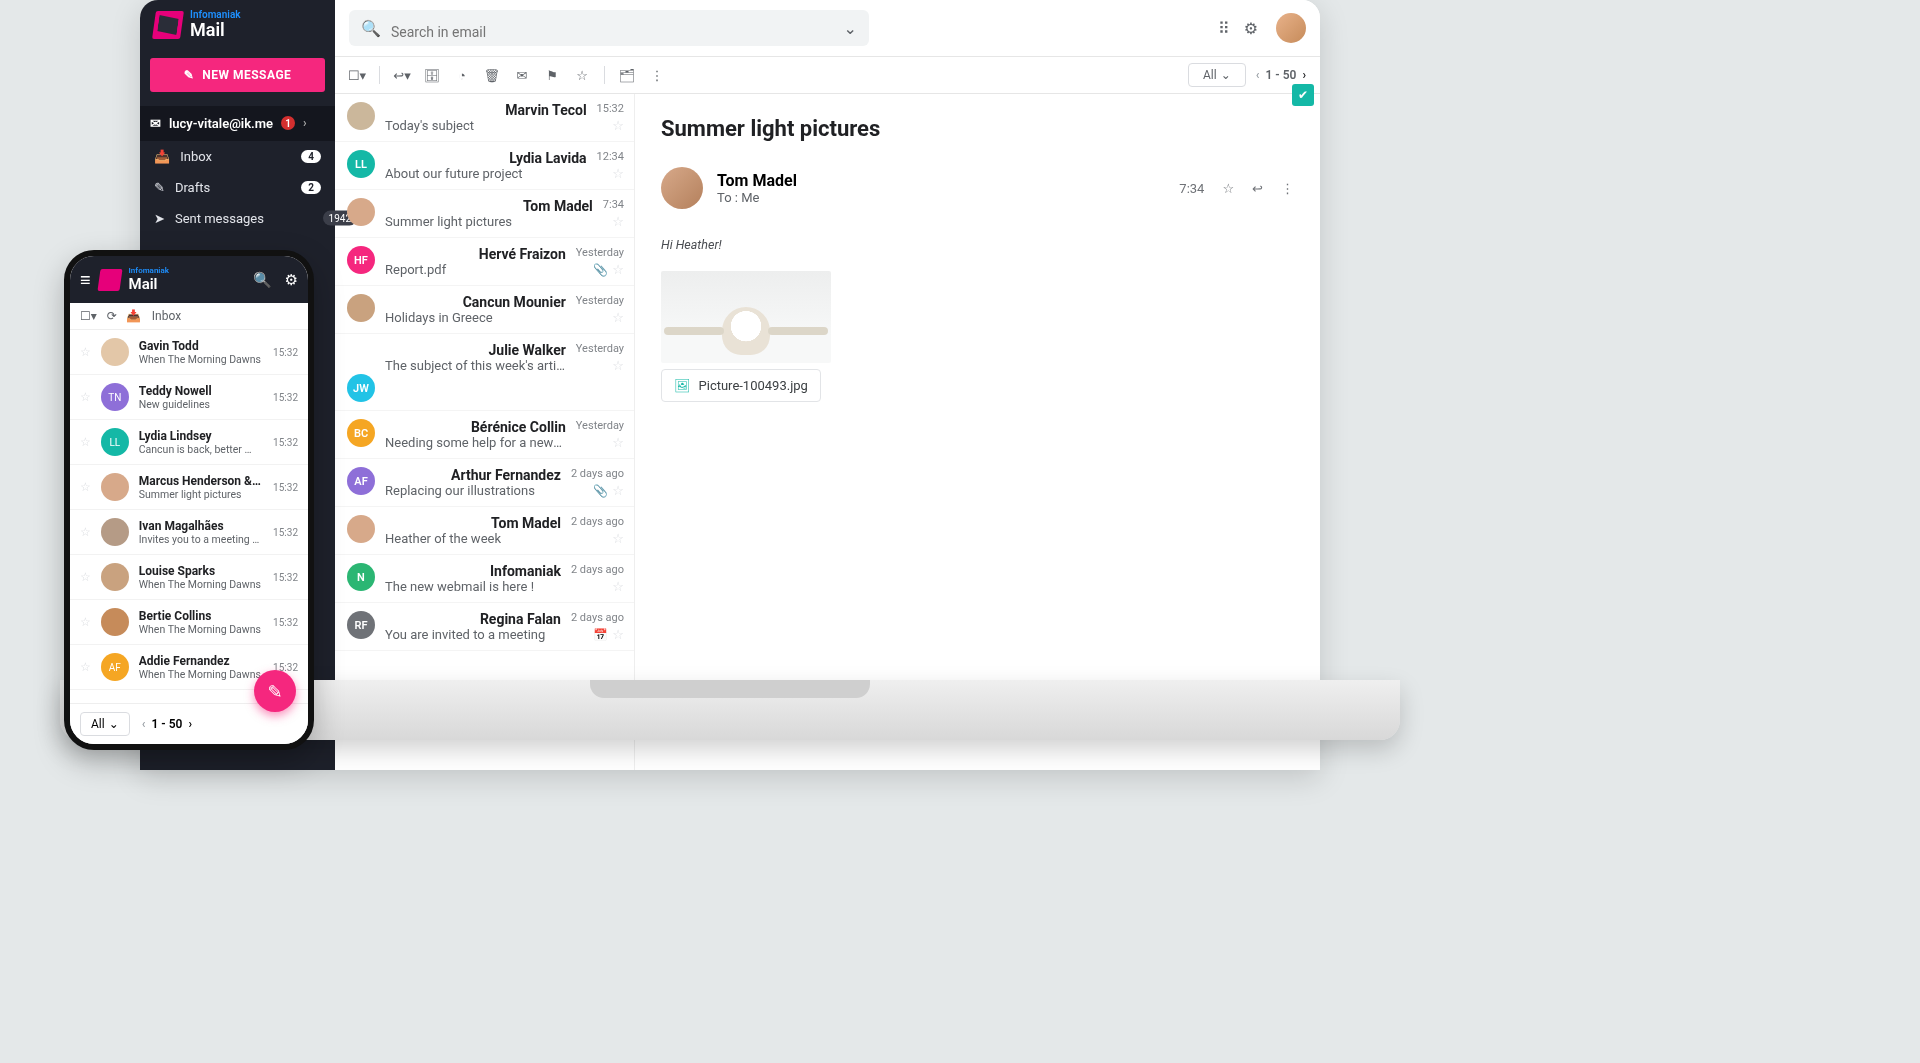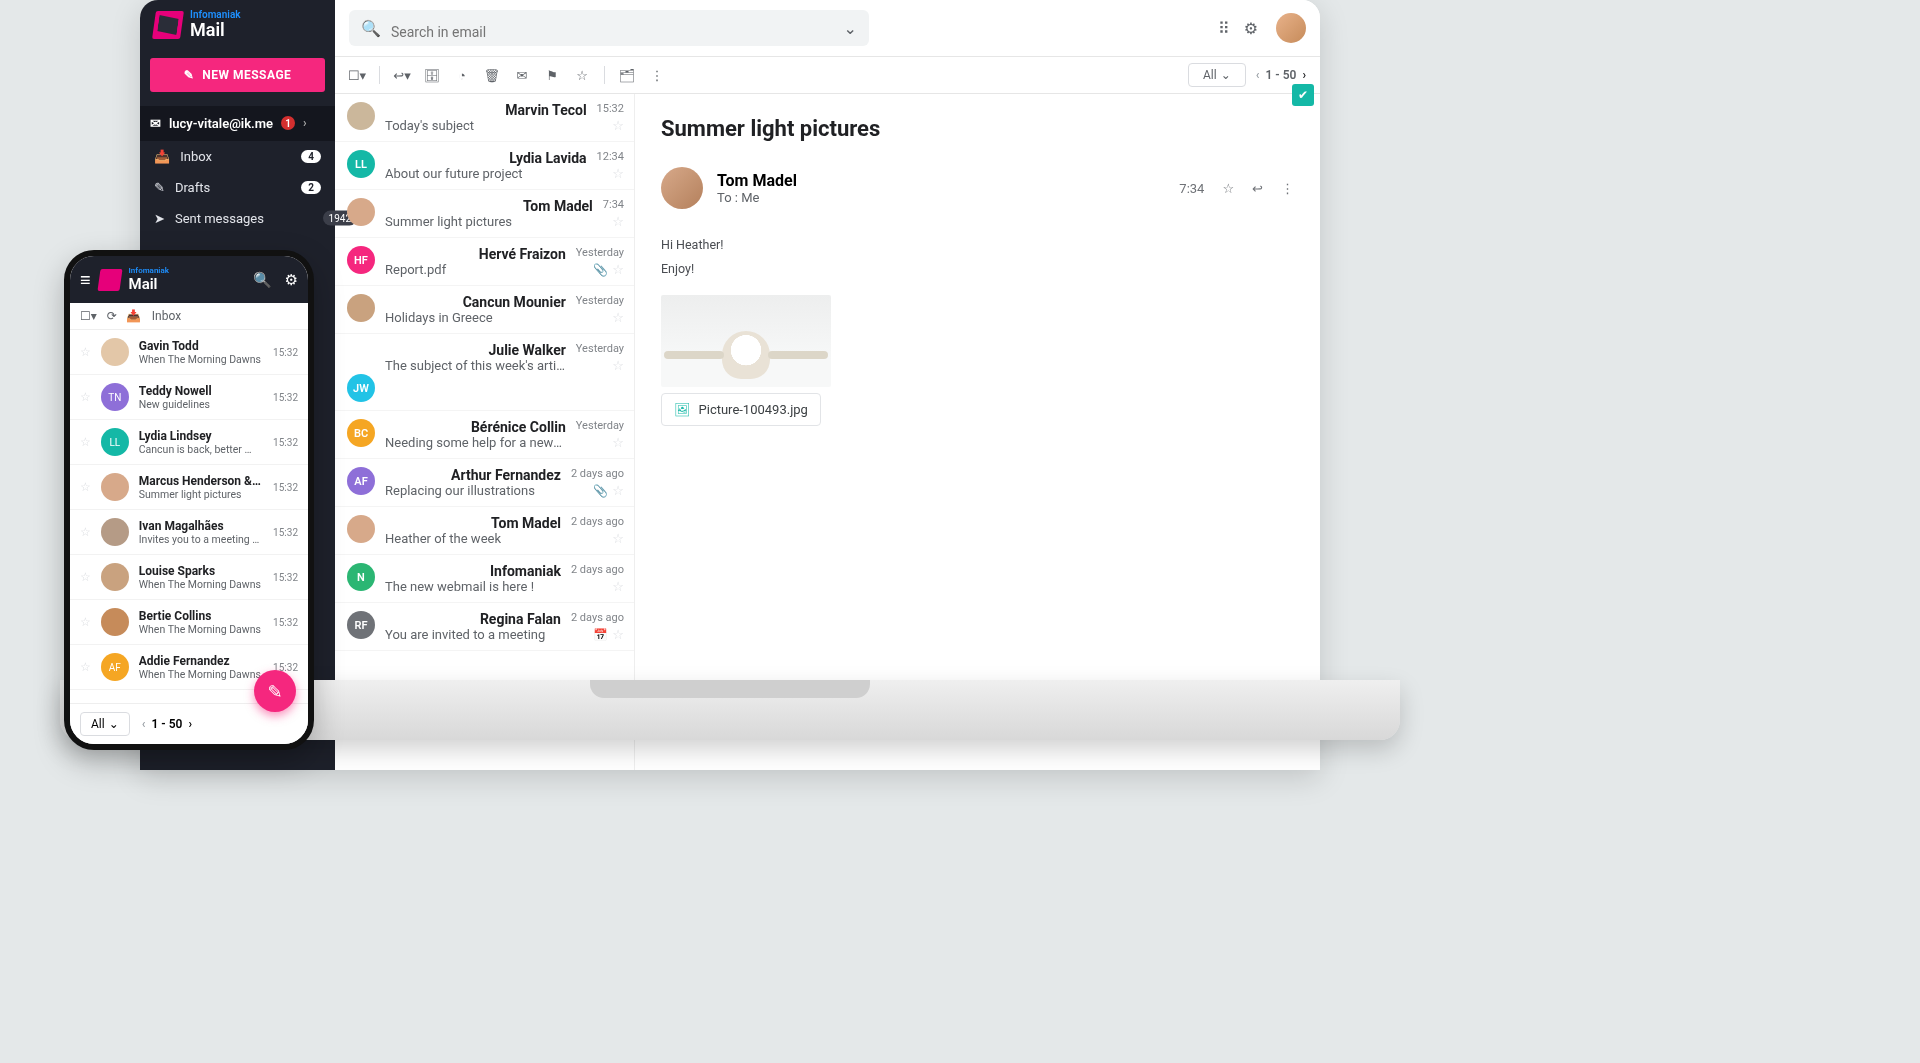--- a/index.html
+++ b/index.html
@@ -80,21 +80,21 @@
   .meta-icons { display:flex; gap:4px; align-items:center; color:#9AA0A6; font-size:12px;}
 
   
   .reader { flex:1; padding:22px 26px 16px; overflow-y:auto; position:relative; }
   .reader h1 { font-size:22px; font-weight:700; color:#202124; margin-bottom:26px; }
   .reader-head { display:flex; align-items:center; gap:14px; margin-bottom:24px; }
   .reader-av { width:42px; height:42px; border-radius:50%; background:linear-gradient(135deg,#D7A98A,#B4805C); }
   .reader-from { font-size:16px; font-weight:700; }
   .reader-to { font-size:13px; color:#5F6368; }
   .reader-actions { margin-left:auto; display:flex; align-items:center; gap:18px; color:#6F7277; font-size:13px; }
-  .reader-body { font-size:12.5px; color:#4A4D52; line-height:1.9; }
+  .reader-body { font-size:12.5px; color:#4A4D52; line-height:1.9;font-style:italic; }
   .attach-img { width:170px; height:92px; background:linear-gradient(180deg,#EDEEEE 0%,#F7F8F8 70%); margin-top:14px; display:flex;align-items:flex-end;justify-content:center; border-radius:2px; position:relative;}
   .owl { width:48px; height:48px; background:radial-gradient(circle at 50% 40%, #fff 0 40%, #E9E2D6 41% 100%); border-radius:50% 50% 40% 40%; margin-bottom:8px; position:relative;}
   .owl::before,.owl::after{content:"";position:absolute;background:#DCD6C8;height:8px;width:60px;top:20px;border-radius:4px;}
   .owl::before{left:-58px;} .owl::after{right:-58px;}
   .attach-file { margin-top:6px; border:1px solid #E2E4E7; border-radius:4px; padding:8px 12px; display:inline-flex; align-items:center; gap:8px; font-size:13px; color:#3C4043; cursor:pointer;}
   .attach-file .ficon { color:#14B8A6; }
 
   .side-widget { position:absolute; right:6px; top:84px; width:22px; height:22px; background:#14B8A6; border-radius:3px; display:flex;align-items:center;justify-content:center;color:#fff;font-size:12px; cursor:pointer;}
 
   
@@ -369,21 +369,20 @@
             </div>
             <div class="reader-actions">
               <span>7:34</span>
               <span style="cursor:pointer;">☆</span>
               <span style="cursor:pointer;">↩</span>
               <span style="cursor:pointer;">⋮</span>
             </div>
           </div>
           <div class="reader-body" id="reader-body">
               <p>Hi Heather!</p>
-              <p>Enjoy!</p>
             </div>
           <div class="attach-img">
               <div class="owl"></div>
             </div>
           <div class="attach-file">
             <span class="ficon">🖼</span>
             <span>Picture-100493.jpg</span>
           </div>
         </section>
       </div>

